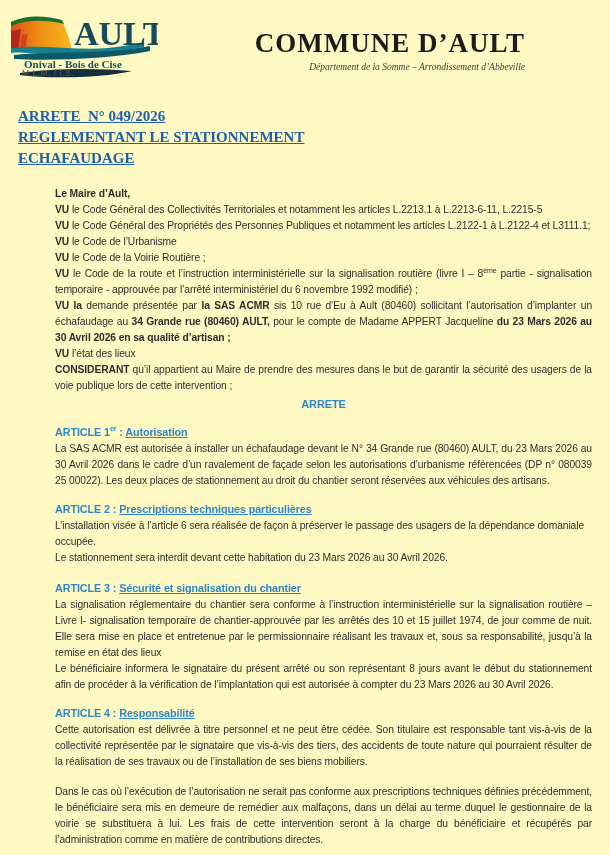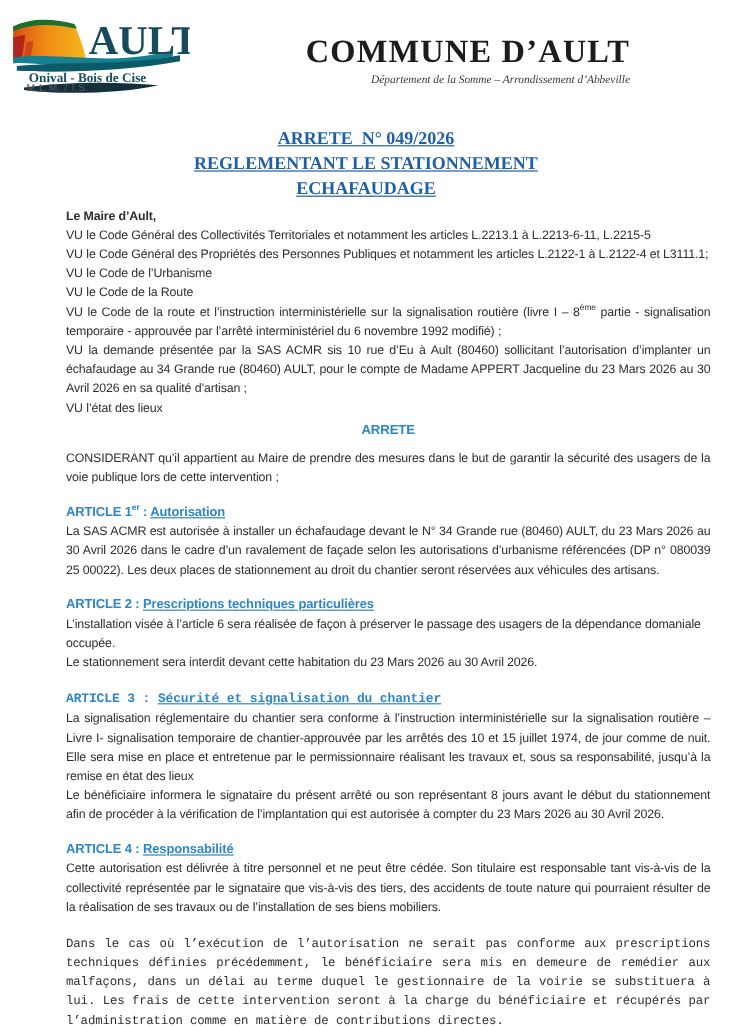--- a/index.html
+++ b/index.html
@@ -1,58 +1,58 @@
 <!DOCTYPE html>
 <html lang="fr" style="--heading_blue: #1e5fa9; --article_blue: #2e86c8; --logo_teal: #15505e; --logo_wave: #17808e; --logo_orange: #e87715; --logo_green: #1e6f2f; --logo_red: #b3261e;"><head>
 <meta charset="utf-8">
 <style>
   html,body{margin:0;padding:0;background:#888;}
   .page{
     position:relative;width:610px;height:855px;margin:0 auto;
-    background:#ffffff;overflow:hidden;
+    background:#fef9c3;overflow:hidden;
     font-family:"Liberation Sans","DejaVu Sans",sans-serif;
     color:#2e2e2e;
   }
   
   .logo{position:absolute;left:8px;top:5px;width:150px;height:80px;}
   .masthead{position:absolute;left:195px;top:28px;width:330px;text-align:right;}
   .commune-title{
     font-family:"Liberation Serif","DejaVu Serif",serif;
     font-weight:bold;font-size:27px;letter-spacing:1px;color:#1c1c1c;white-space:nowrap;
   }
   .commune-subtitle{
     font-family:"Liberation Serif","DejaVu Serif",serif;
     font-style:italic;font-size:9.5px;color:#3a3a3a;margin-top:3px;
   }
   .initials{position:absolute;left:22px;top:68px;font-size:8.5px;color:#5a5a5a;letter-spacing:.5px;}
   
   .content{position:absolute;left:18px;top:106px;width:574px;}
-  .title-block{text-align:center;margin-bottom:4px;}
+  .title-block{margin-bottom:17px;}
   .tline{
     font-family:"Liberation Serif","DejaVu Serif",serif;
     font-weight:bold;font-size:15px;line-height:21px;
     color:var(--heading_blue,#1e5fa9);text-decoration:underline;white-space:pre;
   }
   .txt{
     margin:0;font-size:10.3px;line-height:16px;letter-spacing:-0.1px;padding-left:37px;
   }
   .justify{text-align:justify;}
-  .b{font-weight:normal;margin-top:12px;}
+  .b{font-weight:bold;margin-top:12px;}
   .u{text-decoration:underline;}
   sup{font-size:7px;line-height:0;}
   .opening{font-weight:bold;}
   .arrete-word{
     text-align:center;font-weight:bold;font-size:11px;line-height:16px;
     color:var(--article_blue,#2e86c8);margin:2px 0 8px 0;
   }
   .article-heading{
     margin:12px 0 1px 0;font-size:10.8px;line-height:16px;font-weight:bold;
     color:var(--article_blue,#2e86c8);
   }
-  .mt{margin-top:14px;font-family:Liberation Mono, monospace;}
+  .mt{margin-top:14px;}
 </style>
 </head>
 <body>
 
 <div class="page">
 
   <div class="logo">
     <svg width="150" height="80" viewBox="0 0 150 80">
       <defs>
         <linearGradient id="cliffGrad" x1="0" y1="0" x2="1" y2="0">
@@ -92,27 +92,27 @@
     <div class="title-block">
       <div class="tline">ARRETE  N° 049/2026</div>
       <div class="tline">REGLEMENTANT LE STATIONNEMENT</div>
       <div class="tline">ECHAFAUDAGE</div>
     </div>
 
     <p class="txt opening">Le Maire d’Ault,</p>
     <p class="txt justify"><span class="b">VU </span><span>le Code Général des Collectivités Territoriales et notamment les articles L.2213.1 à L.2213-6-11, L.2215-5</span></p>
     <p class="txt justify"><span class="b">VU </span><span>le Code Général des Propriétés des Personnes Publiques et notamment les articles L.2122-1 à L.2122-4 et L3111.1;</span></p>
     <p class="txt justify"><span class="b">VU </span><span>le Code de l’Urbanisme</span></p>
-    <p class="txt justify"><span class="b">VU </span><span>le Code de la Route</span></p>
+    <p class="txt justify"><span class="b">VU </span><span>le Code de la Voirie Routière ;</span></p>
     <p class="txt justify"><span class="b">VU </span><span>le Code de la route et l’instruction interministérielle sur la signalisation routière (livre I – 8</span><sup>ème</sup><span>  partie - signalisation temporaire - approuvée par l’arrêté interministériel du 6 novembre 1992 modifié) ;</span></p>
     <p class="txt justify"><span class="b">VU la </span><span>demande présentée par </span><span class="b">la SAS ACMR </span><span>sis 10 rue d’Eu à Ault (80460) sollicitant l’autorisation d’implanter un échafaudage au </span><span class="b">34 Grande rue (80460) AULT,</span><span> pour le compte de Madame APPERT Jacqueline </span><span class="b">du 23 Mars 2026 au 30 Avril 2026 en sa qualité d’artisan ;</span></p>
     <p class="txt justify"><span class="b">VU </span><span>l’état des lieux</span></p>
+    <p class="txt justify"><span class="b">CONSIDERANT </span><span>qu’il appartient au Maire de prendre des mesures dans le but de garantir la sécurité des usagers de la voie publique lors de cette intervention ;</span></p>
+
     <p class="txt arrete-word">ARRETE</p>
-
-    <p class="txt justify"><span class="b">CONSIDERANT </span><span>qu’il appartient au Maire de prendre des mesures dans le but de garantir la sécurité des usagers de la voie publique lors de cette intervention ;</span></p>
 
     <h3 class="txt article-heading"><span>ARTICLE 1</span><sup>er</sup><span> : </span><span class="u">Autorisation</span></h3>
     <p class="txt justify">La SAS ACMR est autorisée à installer un échafaudage devant le N° 34 Grande rue (80460) AULT, du 23 Mars 2026 au 30 Avril 2026 dans le cadre d’un ravalement de façade selon les autorisations d’urbanisme référencées (DP n° 080039 25 00022). Les deux places de stationnement au droit du chantier seront réservées aux véhicules des artisans.</p>
 
     <h3 class="txt article-heading"><span>ARTICLE 2 : </span><span class="u">Prescriptions techniques particulières</span></h3>
     <p class="txt">L’installation visée à l’article 6 sera réalisée de façon à préserver le passage des usagers de la dépendance domaniale occupée.</p>
     <p class="txt">Le stationnement sera interdit devant cette habitation du 23 Mars 2026 au 30 Avril 2026.</p>
 
     <h3 class="txt article-heading mt"><span>ARTICLE 3 : </span><span class="u">Sécurité et signalisation du chantier</span></h3>
     <p class="txt justify">La signalisation réglementaire du chantier sera conforme à l’instruction interministérielle sur la signalisation routière –Livre I- signalisation temporaire de chantier-approuvée par les arrêtés des 10 et 15 juillet 1974, de jour comme de nuit. Elle sera mise en place et entretenue par le permissionnaire réalisant les travaux et, sous sa responsabilité, jusqu’à la remise en état des lieux</p>

